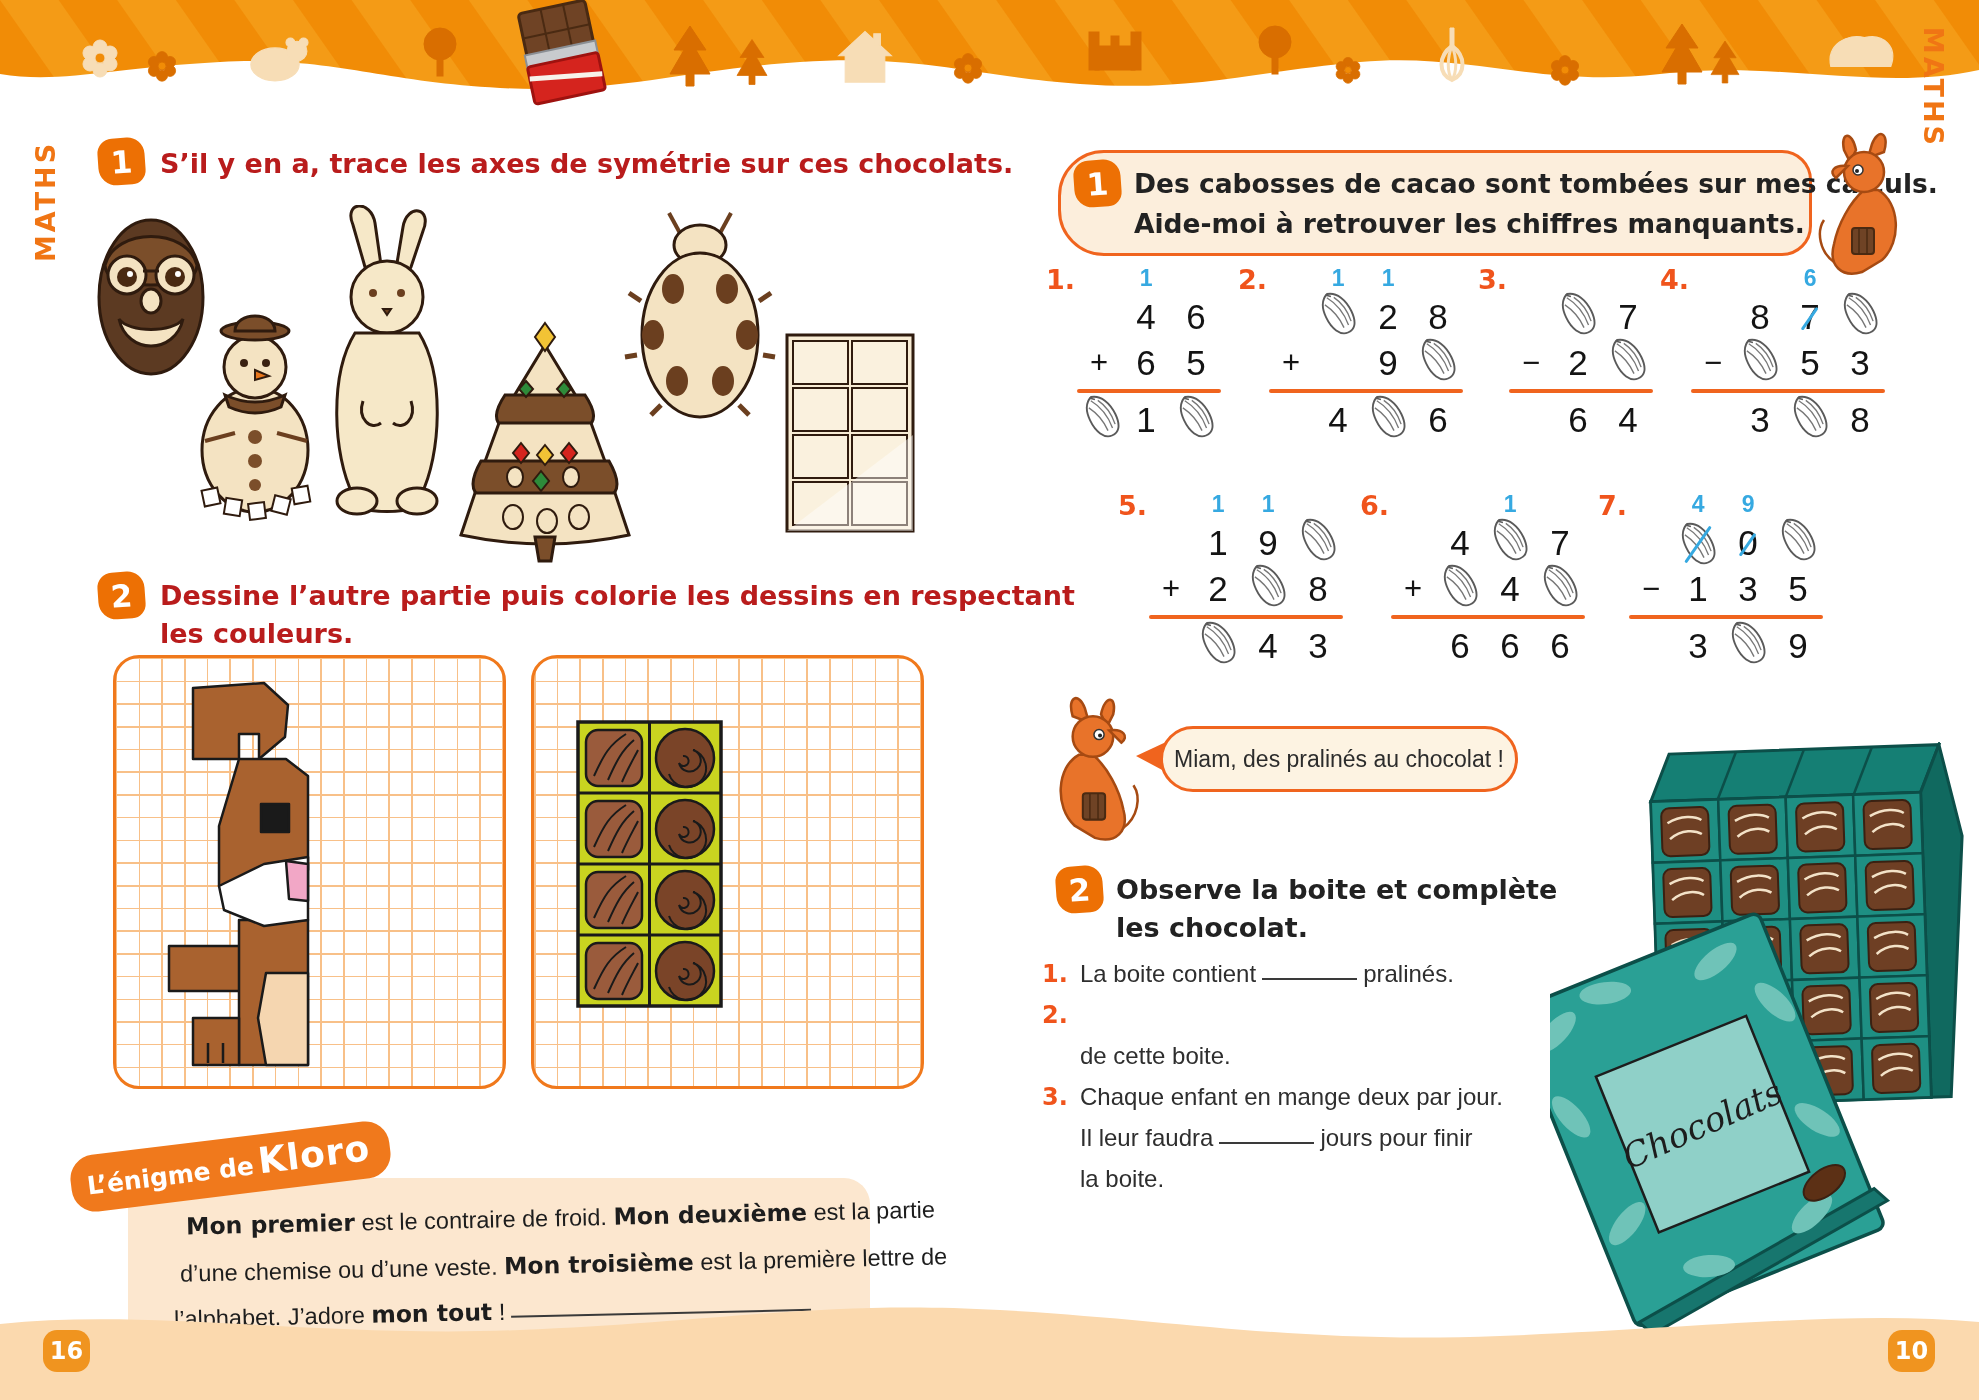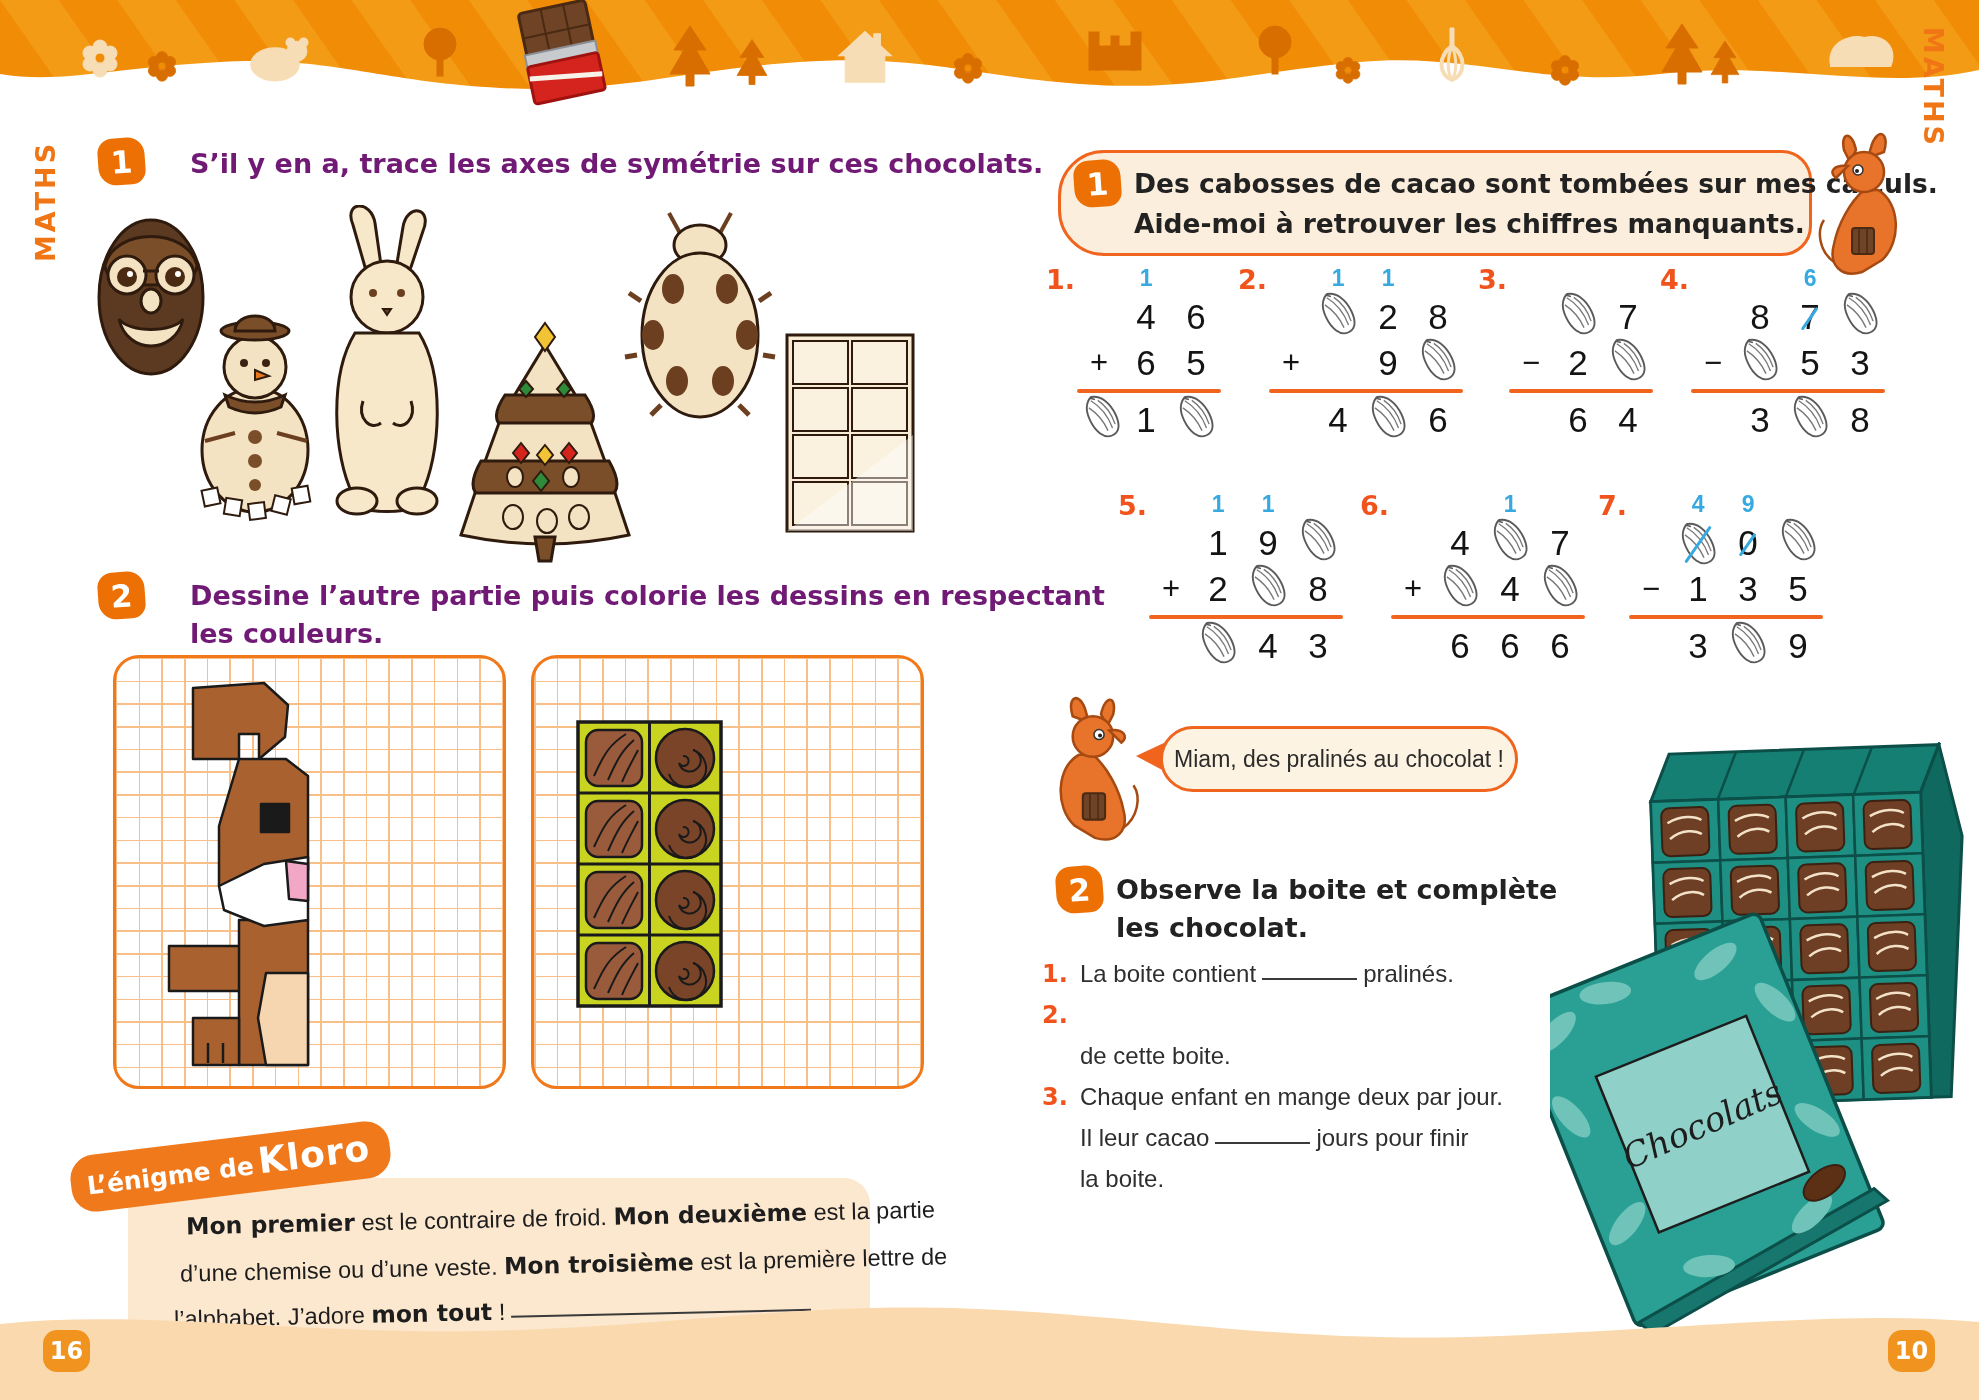--- a/index.html
+++ b/index.html
@@ -3,21 +3,21 @@
 <meta charset="utf-8">
 <style>
   html,body{margin:0;padding:0;}
   body{width:1979px;height:1400px;position:relative;background:#fff;
        font-family:"Liberation Sans",sans-serif;overflow:hidden;color:#222;}
   .abs{position:absolute;}
   
   .badge{width:47px;height:47px;background:#ED7004;border-radius:15px 17px 14px 18px;
          color:#fff;font-weight:bold;font-size:31px;display:flex;align-items:center;
          justify-content:center;transform:rotate(-4deg);font-family:"DejaVu Sans",sans-serif;}
-  .extitle{font-weight:bold;font-size:27px;font-family:"DejaVu Sans",sans-serif;color:#701a75;margin-left:30px;}
+  .extitle{font-weight:bold;font-size:27px;font-family:"DejaVu Sans",sans-serif;color:#b91c1c;}
   .maths-tab{color:#F07514;font-weight:bold;font-size:27px;letter-spacing:3px;
              font-family:"DejaVu Sans",sans-serif;}
   .v-left{transform:rotate(-90deg);transform-origin:left top;}
   .v-right{transform:rotate(90deg);transform-origin:right top;}
   
   .gridpanel{width:387px;height:428px;border:3px solid #F0791C;border-radius:26px;
      background:
        repeating-linear-gradient(to right, #F8C088 0 1.5px, transparent 1.5px 22.7px),
        repeating-linear-gradient(to bottom, #F8C088 0 1.5px, transparent 1.5px 22.7px),#fff;
      overflow:hidden;}
@@ -705,21 +705,21 @@
     <div class="li-line">
       <span class="indent"></span>
       <span><span>de cette boite.</span></span>
     </div>
     <div class="li-line">
       <span class="num">3.</span>
       <span><span>Chaque enfant en mange deux par jour.</span></span>
     </div>
     <div class="li-line">
       <span class="indent"></span>
-      <span><span>Il leur cacao</span><span class="blank" style="width: 95px;"></span><span>jours pour finir</span></span>
+      <span><span>Il leur faudra</span><span class="blank" style="width: 95px;"></span><span>jours pour finir</span></span>
     </div>
     <div class="li-line">
       <span class="indent"></span>
       <span><span>la boite.</span></span>
     </div>
   </div>
 
 <svg class="abs" style="left:1550px;top:742px" width="429" height="610" viewBox="0 0 429 610">
 
   <g transform="rotate(-2 240 180)">

